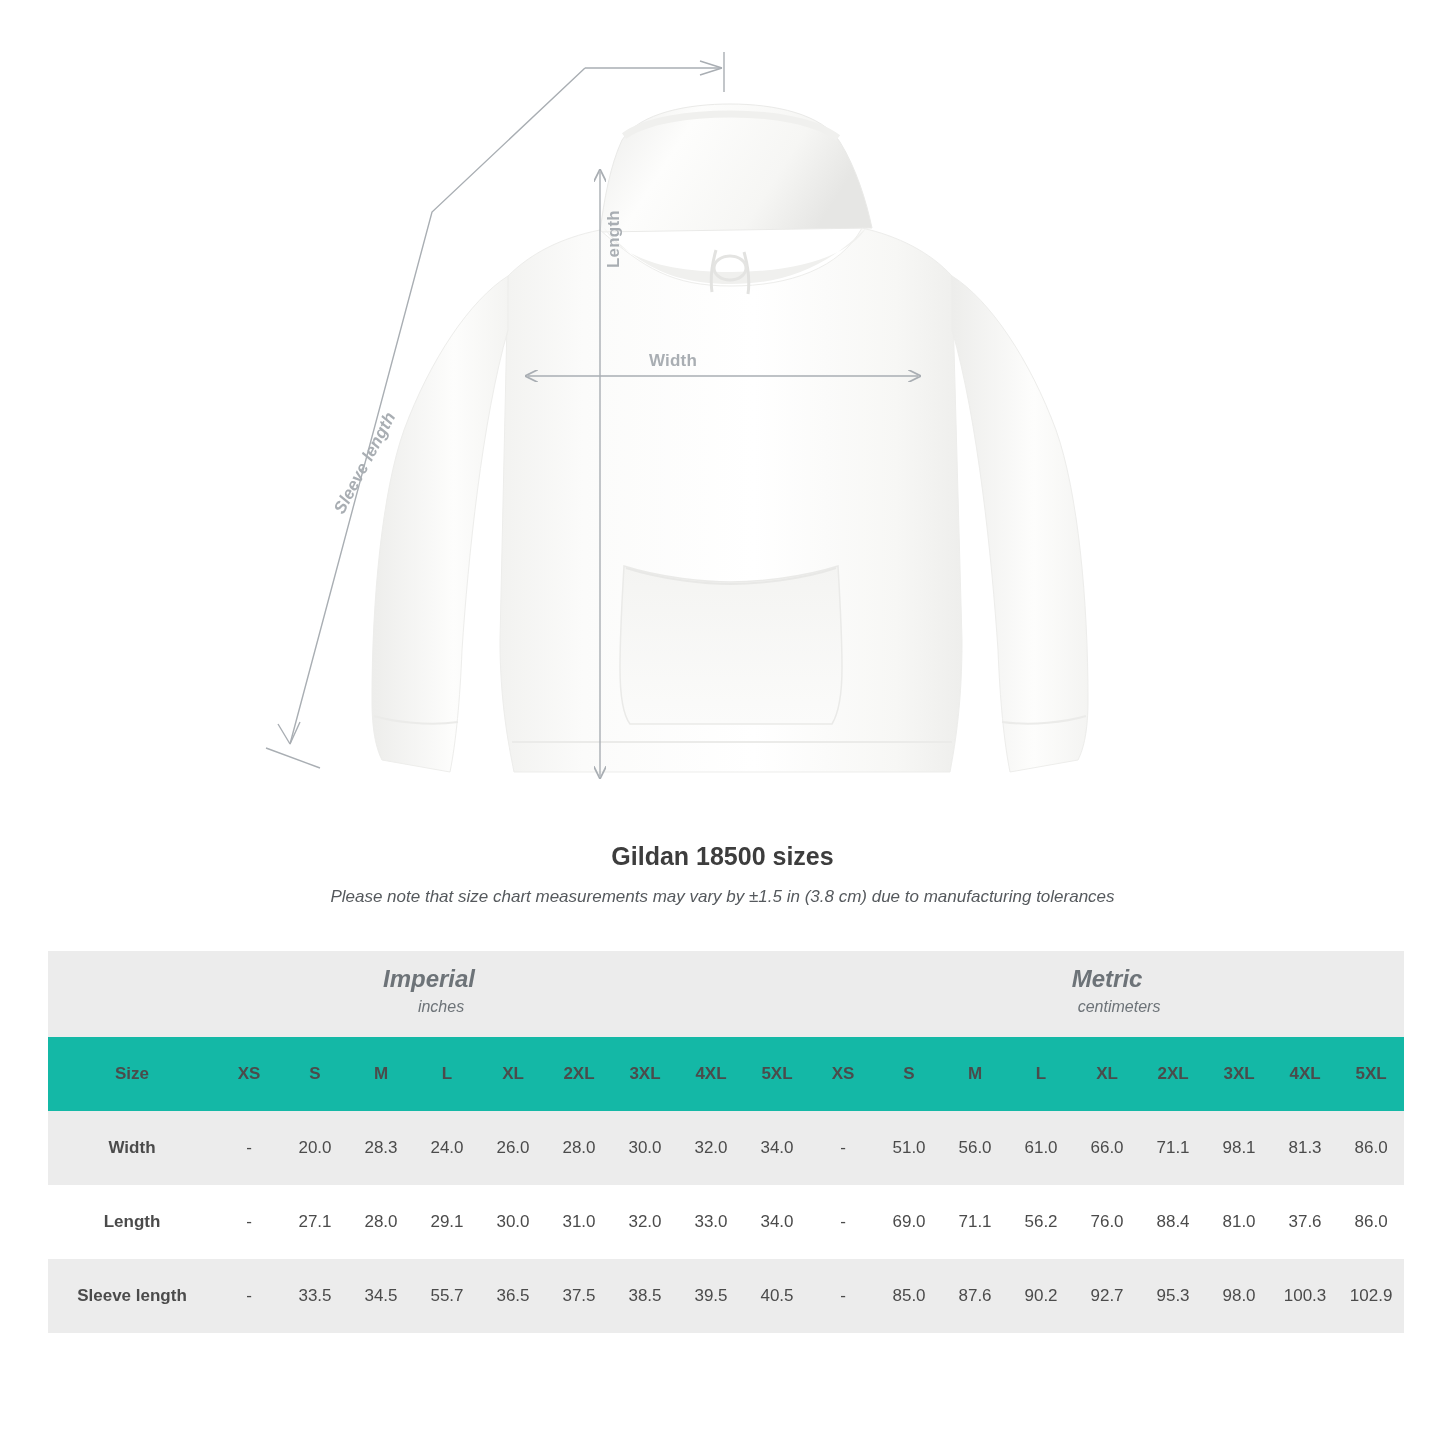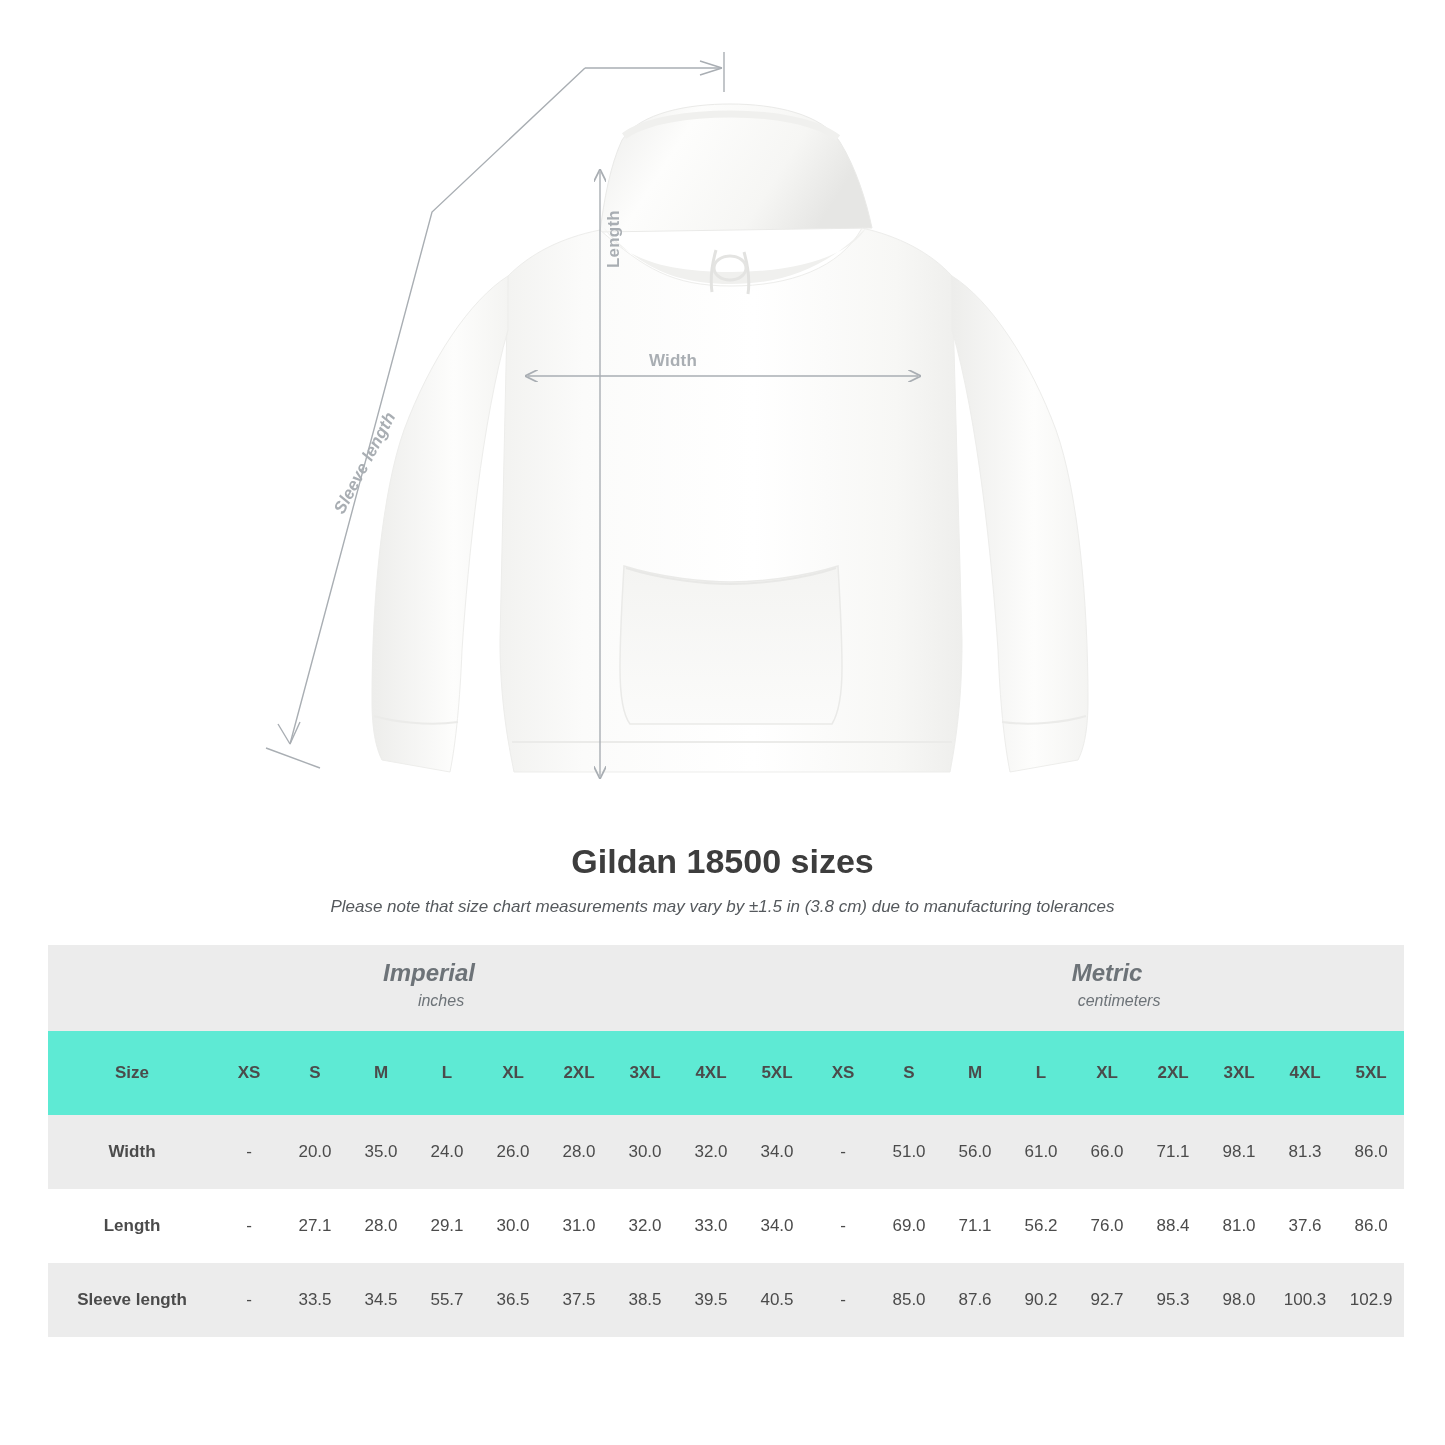--- a/index.html
+++ b/index.html
@@ -60,30 +60,30 @@
     white-space: nowrap;
     font-style: italic;
   }
 
   
   .title-block {
     text-align: center;
     margin-top: 12px;
   }
   .chart-title {
-    font-size: 34px;
+    font-size: 25px;
     font-weight: bold;
     color: #3d3d3d;
     margin: 0 0 16px 0;
   }
   .chart-note {
     font-size: 17px;
     font-style: italic;
     color: #55595d;
-    margin: 0 0 24px 0;
+    margin: 0 0 40px 0;
   }
 
   
   .table-wrap {
     padding: 4px 48px;
   }
   table.size-table {
     width: 100%;
     border-collapse: collapse;
     table-layout: fixed;
@@ -110,25 +110,25 @@
     line-height: 1.25;
   }
   .unit-sub {
     font-size: 16px;
     font-style: italic;
     color: #6d7378;
     line-height: 1.6;
     margin-left: 24px;
   }
   .hdr-row td {
-    height: 84px;
+    height: 74px;
     font-weight: bold;
     font-size: 18px;
     color: #3f3f3f;
-    background: #5eead4;
+    background: #14b8a6;
   }
   .hdr-row td.rowlabel {
     font-weight: bold;
   }
   .data-row td {
     height: 74px;
     font-size: 18px;
   }
   .data-row.shade td { background: #ececec; }
   .data-row.plain td { background: #ffffff; }
@@ -288,21 +288,21 @@
           <td>2XL</td>
           <td>3XL</td>
           <td>4XL</td>
           <td>5XL</td>
         </tr>
 
         <tr class="data-row shade">
           <td class="rowlabel">Width</td>
           <td>-</td>
           <td>20.0</td>
-          <td>35.0</td>
+          <td>28.3</td>
           <td>24.0</td>
           <td>26.0</td>
           <td>28.0</td>
           <td>30.0</td>
           <td>32.0</td>
           <td>34.0</td>
           <td>-</td>
           <td>51.0</td>
           <td>56.0</td>
           <td>61.0</td>

